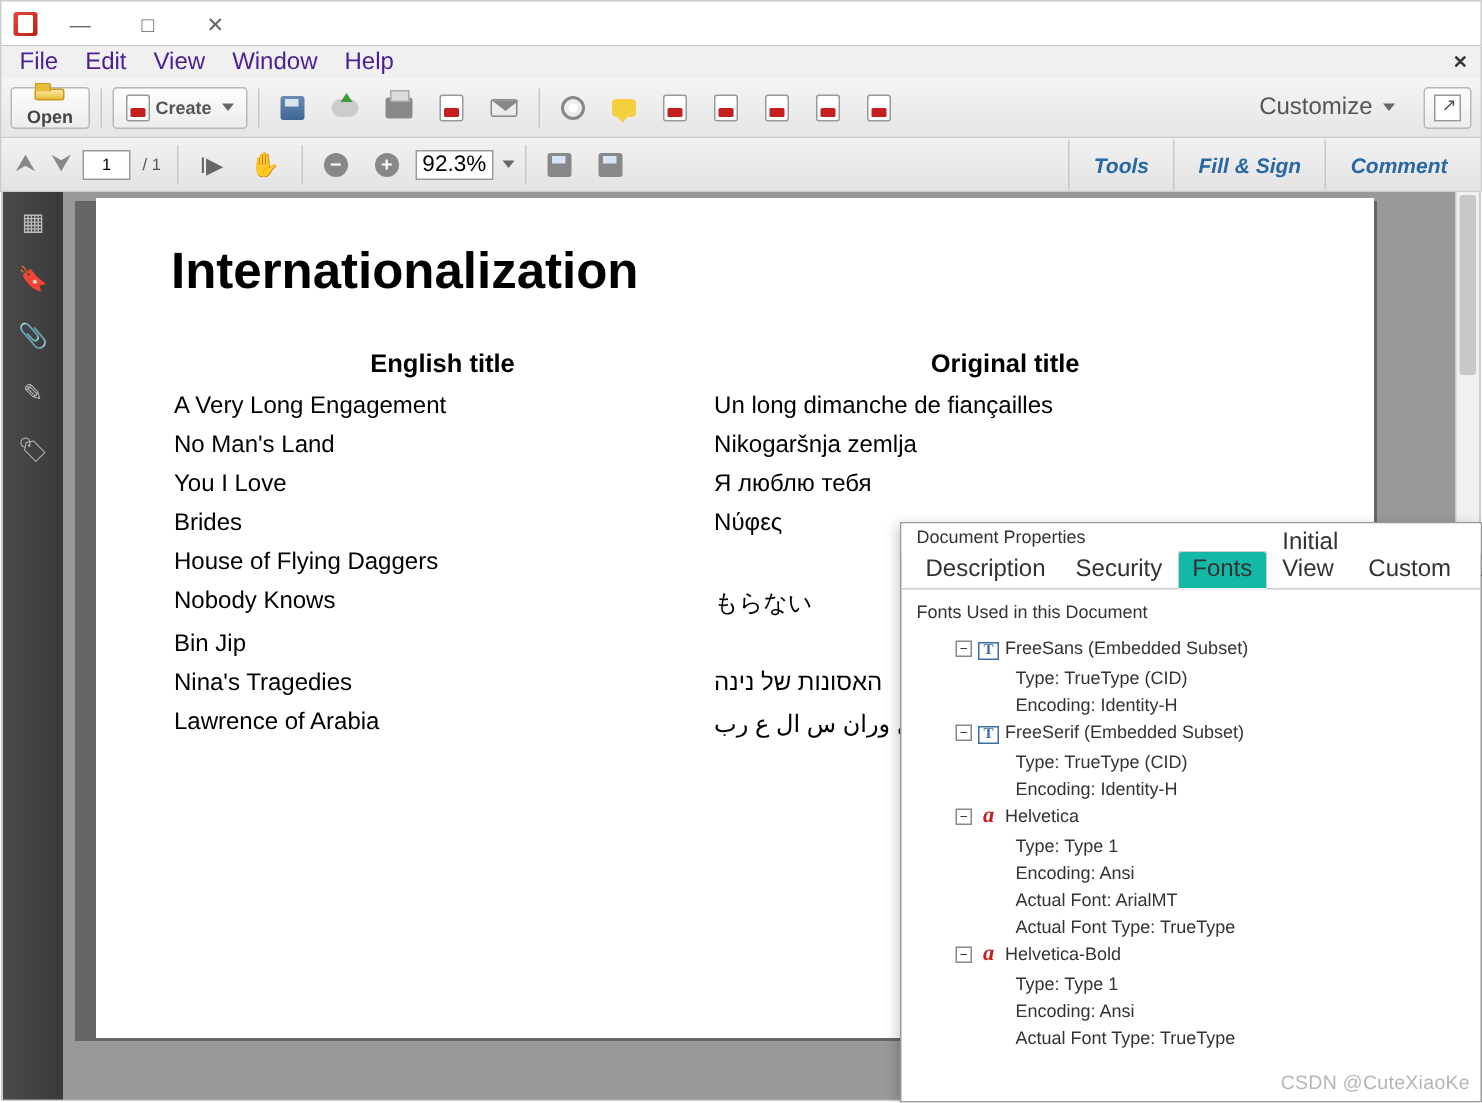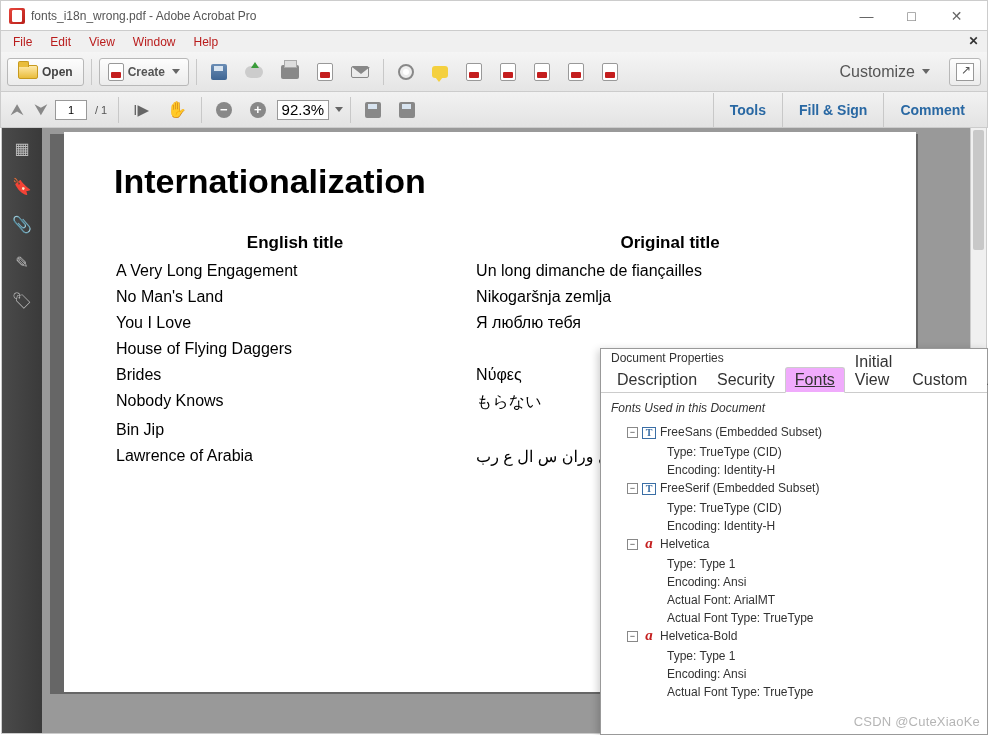--- a/index.html
+++ b/index.html
@@ -8,27 +8,27 @@
 
 .titlebar { height: 31px; background: #fff; border: 1px solid #ccc; display: flex; align-items: center; padding: 0 8px; }
 .titlebar .app-icon { width: 16px; height: 16px; background: linear-gradient(135deg,#e8463c,#b8201a); border-radius: 2px; position: relative; margin-right: 6px; }
 .titlebar .app-icon::after { content:""; position:absolute; left:3px; top:2px; width:8px; height:10px; border:1px solid #fff; background:#fff; border-radius:1px; }
 .titlebar .title-text { color: #555; font-size: 12px; flex:1; }
 .titlebar .win-controls { display:flex; gap:0; }
 .titlebar .win-btn { width:45px; height:29px; display:flex; align-items:center; justify-content:center; color:#666; font-size:14px; }
 
 
 .menubar { height: 21px; background: #f0f0f0; border-left:1px solid #ccc; border-right:1px solid #ccc; display:flex; align-items:center; padding:0 4px; gap:2px; position:relative; }
-.menubar .menu-item { padding:2px 8px; color:#b91c1c; font-size:12px; }
+.menubar .menu-item { padding:2px 8px; color:#4c1d95; font-size:16px; }
 .menubar .menu-close { position:absolute; right:6px; top:2px; width:15px; height:15px; display:flex; align-items:center; justify-content:center; font-weight:bold; color:#333; }
 
 
 .toolbar1 { height: 40px; background: linear-gradient(#f5f5f5,#e5e5e5); border:1px solid #ccc; border-top:none; display:flex; align-items:center; padding:0 6px; gap:4px; }
 .tb-btn { height:28px; display:flex; align-items:center; gap:4px; padding:0 6px; border:1px solid transparent; border-radius:3px; color:#555; font-size:12px; }
-.tb-btn.big-open { border:1px solid #b8b8b8; background:linear-gradient(#fdfdfd,#ececec); padding:0 10px; font-weight:bold; color:#444;}
+.tb-btn.big-open { border:1px solid #b8b8b8; background:linear-gradient(#fdfdfd,#ececec); padding:0 10px; font-weight:bold; color:#444;flex-direction:column;}
 .tb-btn.big-create { border:1px solid #b8b8b8; background:linear-gradient(#fdfdfd,#ececec); padding:0 8px; font-weight:bold;}
 .tb-sep { width:1px; height:26px; background:#c8c8c8; margin:0 3px; }
 .folder-ic { width:20px; height:14px; background:linear-gradient(#ffe9a8,#e9bd3c); border:1px solid #c79a1e; border-radius:2px; position:relative; }
 .folder-ic::before{content:"";position:absolute;left:-1px;top:-5px;width:9px;height:5px;background:#e9bd3c;border:1px solid #c79a1e;border-bottom:none;border-radius:2px 2px 0 0;}
 .pdf-ic { width:16px; height:18px; background:#fff; border:1px solid #999; border-radius:2px; position:relative; }
 .pdf-ic::after{content:"";position:absolute;left:2px;bottom:2px;width:10px;height:6px;background:#c41e1e;border-radius:1px;}
 .caret { width:0;height:0;border-left:4px solid transparent;border-right:4px solid transparent;border-top:5px solid #666; margin-left:3px;}
 .save-ic{width:16px;height:16px;background:linear-gradient(#6a8db5,#3e6593);border-radius:2px;position:relative;}
 .save-ic::after{content:"";position:absolute;left:3px;top:2px;width:9px;height:5px;background:#d8e4f0;}
 .printer-ic{width:18px;height:14px;background:#888;border-radius:2px;position:relative;}
@@ -45,21 +45,21 @@
 .customize { margin-left:auto; margin-right:8px; font-size:16px; color:#555;}
 .fullscreen-ic{width:18px;height:18px;border:1px solid #999;position:relative;background:#fff;}
 .fullscreen-ic::after{content:"↗";position:absolute;right:2px;top:-1px;font-size:12px;color:#555;}
 
 
 .toolbar2 { height: 36px; background: linear-gradient(#f2f2f2,#e3e3e3); border-left:1px solid #ccc;border-right:1px solid #ccc;border-bottom:1px solid #ccc; display:flex; align-items:center; padding:0 6px; gap:4px; }
 .nav-btn{width:20px;height:20px;display:flex;align-items:center;justify-content:center;color:#888;font-size:16px;}
 .page-input{width:32px;height:20px;border:1px solid #999;text-align:center;font-size:11px;background:#fff;}
 .page-total{color:#555;font-size:11px;margin:0 4px;}
 .zoom-input{width:52px;height:20px;border:1px solid #999;text-align:center;font-size:15px;background:#fff;}
-.right-tools{margin-left:auto;display:flex;align-items:center;gap:0;}
+.right-tools{margin-left:auto;display:flex;align-items:center;gap:0;font-style:italic;}
 .right-tools .rt{padding:0 16px;height:34px;display:flex;align-items:center;color:#2968a3;font-weight:bold;font-size:14px;border-left:1px solid #c8c8c8;}
 .hand-ic{font-size:16px;color:#777;}
 .minus-ic,.plus-ic{width:16px;height:16px;border-radius:50%;background:#888;color:#fff;display:flex;align-items:center;justify-content:center;font-weight:bold;font-size:13px;line-height:1;}
 
 
 .content-wrap { position:absolute; left:1px; top:128px; right:1px; bottom:1px; background:#999; border:1px solid #ccc; border-top:none; display:flex; }
 .side-rail { width:40px; background:linear-gradient(90deg,#4a4a4a,#3a3a3a); display:flex; flex-direction:column; align-items:center; padding-top:10px; gap:18px; }
 .rail-ic{width:20px;height:20px;color:#bbb;display:flex;align-items:center;justify-content:center;font-size:16px;}
 .page-area{flex:1;background:#999;overflow:auto;position:relative;}
 .page-shadow{position:absolute;left:8px;top:6px;right:68px;height:560px;background:#666;}
@@ -70,39 +70,38 @@
 .movie-table td{padding:3px 0;vertical-align:top;}
 .movie-table td:first-child{width:48%;}
 .scrollbar-v{position:absolute;right:0;top:0;bottom:0;width:16px;background:#f0f0f0;border-left:1px solid #ccc;}
 .scrollbar-v .thumb{position:absolute;left:2px;right:2px;top:2px;height:120px;background:#c8c8c8;border-radius:2px;}
 
 
 .dialog{position:absolute;left:600px;top:348px;width:388px;height:387px;background:#fff;border:1px solid #999;box-shadow:-2px 2px 8px rgba(0,0,0,0.2);font-size:12px;}
 .dialog-title{height:20px;padding:2px 10px;color:#333;background:#fff;}
 .dialog-tabs{display:flex;border-bottom:1px solid #ccc;padding:0 6px;height:24px;align-items:flex-end;}
 .dialog-tabs .tab{padding:3px 9px;border:1px solid transparent;font-size:16px;color:#333;position:relative;bottom:-1px;}
-.dialog-tabs .tab.active{border:1px solid #ccc;border-bottom:1px solid #fff;background:#f0abfc;border-radius:3px 3px 0 0;text-decoration:underline;}
+.dialog-tabs .tab.active{border:1px solid #ccc;border-bottom:1px solid #fff;background:#14b8a6;border-radius:3px 3px 0 0;}
 .dialog-body{padding:8px 10px;}
-.dialog-body .section-label{color:#333;margin-bottom:8px;font-style:italic;}
-.font-tree{margin-left:16px;font-size:12px;color:#333;line-height:1.5;}
+.dialog-body .section-label{color:#333;margin-bottom:8px;}
+.font-tree{margin-left:26px;font-size:12px;color:#333;line-height:1.5;}
 .font-node{margin-bottom:2px;}
 .font-node .exp{display:inline-flex;width:11px;height:11px;border:1px solid #888;align-items:center;justify-content:center;font-size:9px;margin-right:4px;position:relative;top:-1px;}
 .font-node .fic{display:inline-flex;width:14px;height:12px;align-items:center;justify-content:center;margin-right:4px;font-size:10px;}
 .fic.tt{border:1px solid #3a6ea5;color:#3a6ea5;font-weight:bold;font-family:serif;}
 .fic.t1{color:#c41e1e;font-style:italic;font-weight:bold;font-family:serif;font-size:15px;}
 .font-detail{margin-left:40px;color:#333;}
 
 .watermark{position:absolute;right:8px;bottom:6px;color:rgba(120,120,120,0.55);font-size:13px;letter-spacing:0.2px;pointer-events:none;}
 </style>
 </head>
 <body>
 
 <div class="titlebar">
   <span class="app-icon"></span>
-  <span class="title-text">fonts_i18n_wrong.pdf - Adobe Acrobat Pro</span>
   <div class="win-controls">
     <div class="win-btn">―</div>
     <div class="win-btn">□</div>
     <div class="win-btn">✕</div>
   </div>
 </div>
 
 <div class="menubar">
   <span class="menu-item">File</span>
   <span class="menu-item">Edit</span>
@@ -231,34 +230,38 @@
             </tr>
             <tr>
               <td>No Man's Land</td>
               <td>Nikogaršnja zemlja</td>
             </tr>
             <tr>
               <td>You I Love</td>
               <td>Я люблю тебя</td>
             </tr>
             <tr>
+              <td>Brides</td>
+              <td>Νύφες</td>
+            </tr>
+            <tr>
               <td>House of Flying Daggers</td>
               <td></td>
             </tr>
             <tr>
-              <td>Brides</td>
-              <td>Νύφες</td>
-            </tr>
-            <tr>
               <td>Nobody Knows</td>
               <td>もらない</td>
             </tr>
             <tr>
               <td>Bin Jip</td>
               <td></td>
+            </tr>
+            <tr>
+              <td>Nina's Tragedies</td>
+              <td>האסונות של נינה</td>
             </tr>
             <tr>
               <td>Lawrence of Arabia</td>
               <td>ل وران س ال ع رب</td>
             </tr>
           </tbody>
       </table>
     </div>
     <div class="scrollbar-v">
       <div class="thumb"></div>

